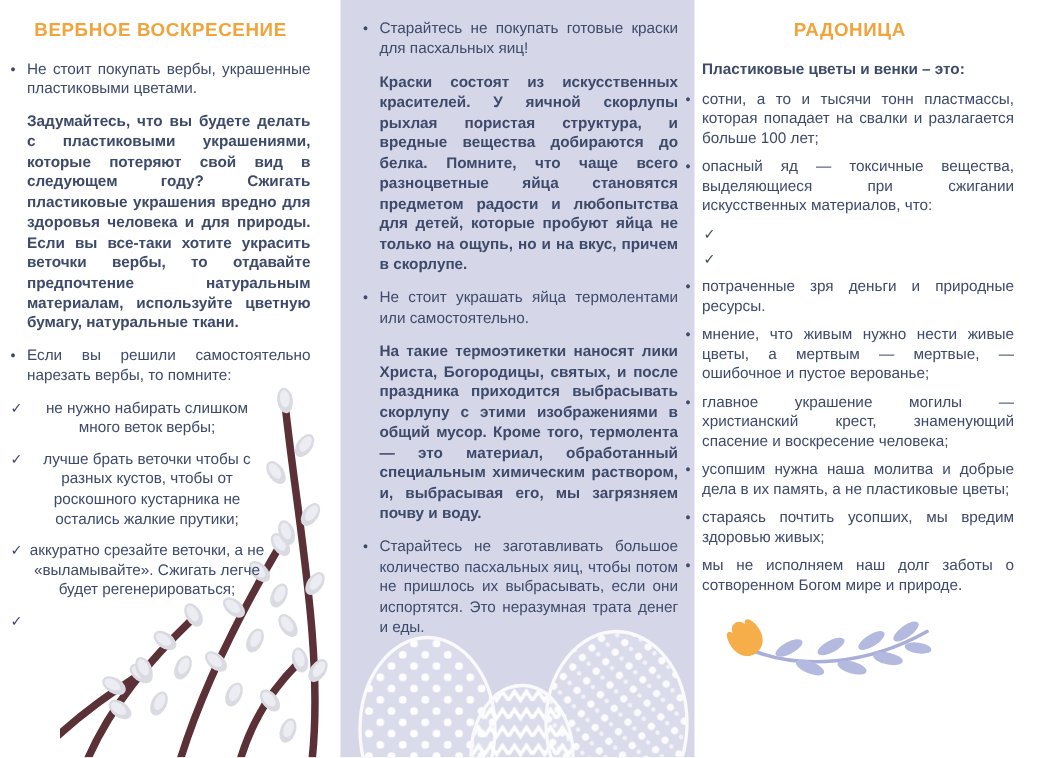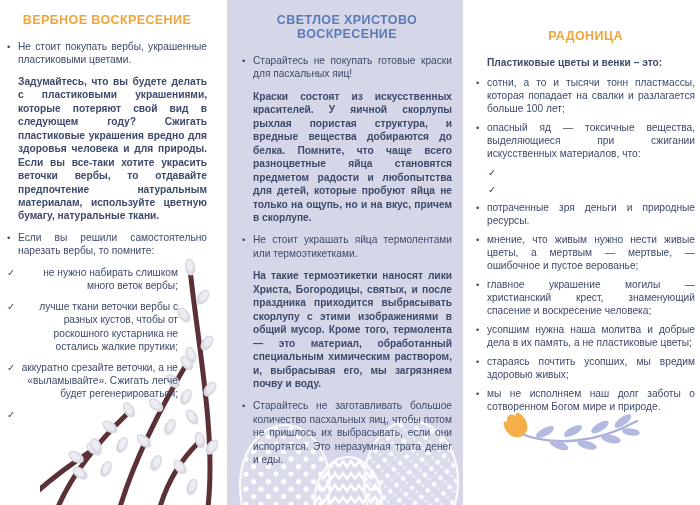--- a/index.html
+++ b/index.html
@@ -9,21 +9,21 @@
     width: 700px;
     height: 505px;
     background: #ffffff;
     overflow: hidden;
     font-family: "Liberation Sans", sans-serif;
     color: #3E4A6A;
   }
   .col { position: absolute; top: 0; height: 100%; }
   .col-left  { left: 0;     width: 227px; padding: 13px 20px 0 7px; }
   .col-mid   { left: 227px; width: 236px; padding: 13px 11px 0 15px; background: #D5D7E9; }
-  .col-right { left: 463px; width: 237px; padding: 29px 5px 0 13px; }
+  .col-right { left: 444px; width: 237px; padding: 13px 5px 0 13px; }
   .content { position: relative; z-index: 1; }
   .deco { position: absolute; z-index: 0; pointer-events: none; }
 
   .heading {
     font-size: 12.5px;
     font-weight: bold;
     text-align: center;
     letter-spacing: 0.4px;
     margin-bottom: 13px;
   }
@@ -36,21 +36,21 @@
   .p {
     padding-left: 11px;
     text-align: justify;
     font-size: 10.2px;
     line-height: 1.32;
     margin-bottom: 8px;
     font-weight: bold;
   }
 
   .col-left .c { margin-bottom: 7px; }
-  .col-left .c .txt { text-align: right; max-width: 160px; }
+  .col-left .c .txt { text-align: center; max-width: 160px; }
 
   .col-mid .item { margin-bottom: 9px; }
   .col-mid .p { margin-bottom: 9px; }
 
   .col-right .item { margin-bottom: 6px; line-height: 1.28; }
   .col-right .p { margin-bottom: 7px; line-height: 1.28; }
   .col-right .c { padding-left: 12px; margin-bottom: 4px; }
 
   .willow-deco { left: 40px; bottom: 0; }
   .eggs-deco   { left: 0; bottom: 0; }
@@ -115,21 +115,21 @@
       <div class="item b">
         <span class="marker">•</span>
         <span class="txt">Если вы решили самостоятельно нарезать вербы, то помните:</span>
       </div>
       <div class="item c">
         <span class="marker">✓</span>
         <span class="txt">не нужно набирать слишком много веток вербы;</span>
       </div>
       <div class="item c">
         <span class="marker">✓</span>
-        <span class="txt">лучше ткани веточки вербы с разных кустов, чтобы от роскошного кустарника не остались жалкие прутики;</span>
+        <span class="txt">лучше брать веточки чтобы с разных кустов, чтобы от роскошного кустарника не остались жалкие прутики;</span>
       </div>
       <div class="item c">
         <span class="marker">✓</span>
         <span class="txt">аккуратно срезайте веточки, а не «выламывайте». Сжигать легче будет регенерироваться;</span>
       </div>
       <div class="item c">
         <span class="marker">✓</span>
       </div>
     </div>
   </section>
@@ -153,30 +153,29 @@
         <ellipse cx="58" cy="76" rx="45" ry="61" fill="#ffffff" opacity="0.12"></ellipse>
         <ellipse cx="58" cy="76" rx="45" ry="61" fill="url(#p-dots)" stroke="#FAFAFC" stroke-width="2.2"></ellipse>
         <ellipse cx="121" cy="94" rx="34" ry="47" fill="#ffffff" opacity="0.12"></ellipse>
         <ellipse cx="121" cy="94" rx="34" ry="47" fill="url(#p-zig)" stroke="#FAFAFC" stroke-width="2.2"></ellipse>
         <ellipse cx="184" cy="72" rx="47" ry="61" fill="#ffffff" opacity="0.12"></ellipse>
         <ellipse cx="184" cy="72" rx="47" ry="61" fill="url(#p-diag)" stroke="#FAFAFC" stroke-width="2.2"></ellipse>
       </g>
     </svg>
 
     <div class="content">
-      <h1 class="heading blue">СВЕТЛОЕ ХРИСТОВО ВОСКРЕСЕНИЕ</h1>
 
       <div class="item b">
         <span class="marker">•</span>
         <span class="txt">Старайтесь не покупать готовые краски для пасхальных яиц!</span>
       </div>
       <p class="p">Краски состоят из искусственных красителей. У яичной скорлупы рыхлая пористая структура, и вредные вещества добираются до белка. Помните, что чаще всего разноцветные яйца становятся предметом радости и любопытства для детей, которые пробуют яйца не только на ощупь, но и на вкус, причем в скорлупе.</p>
       <div class="item b">
         <span class="marker">•</span>
-        <span class="txt">Не стоит украшать яйца термолентами или термоэтикетками.</span>
+        <span class="txt">Не стоит украшать яйца термолентами или самостоятельно.</span>
       </div>
       <p class="p">На такие термоэтикетки наносят лики Христа, Богородицы, святых, и после праздника приходится выбрасывать скорлупу с этими изображениями в общий мусор. Кроме того, термолента — это материал, обработанный специальным химическим раствором, и, выбрасывая его, мы загрязняем почву и воду.</p>
       <div class="item b">
         <span class="marker">•</span>
         <span class="txt">Старайтесь не заготавливать большое количество пасхальных яиц, чтобы потом не пришлось их выбрасывать, если они испортятся. Это неразумная трата денег и еды.</span>
       </div>
     </div>
   </section>
 
   <section class="col col-right">

